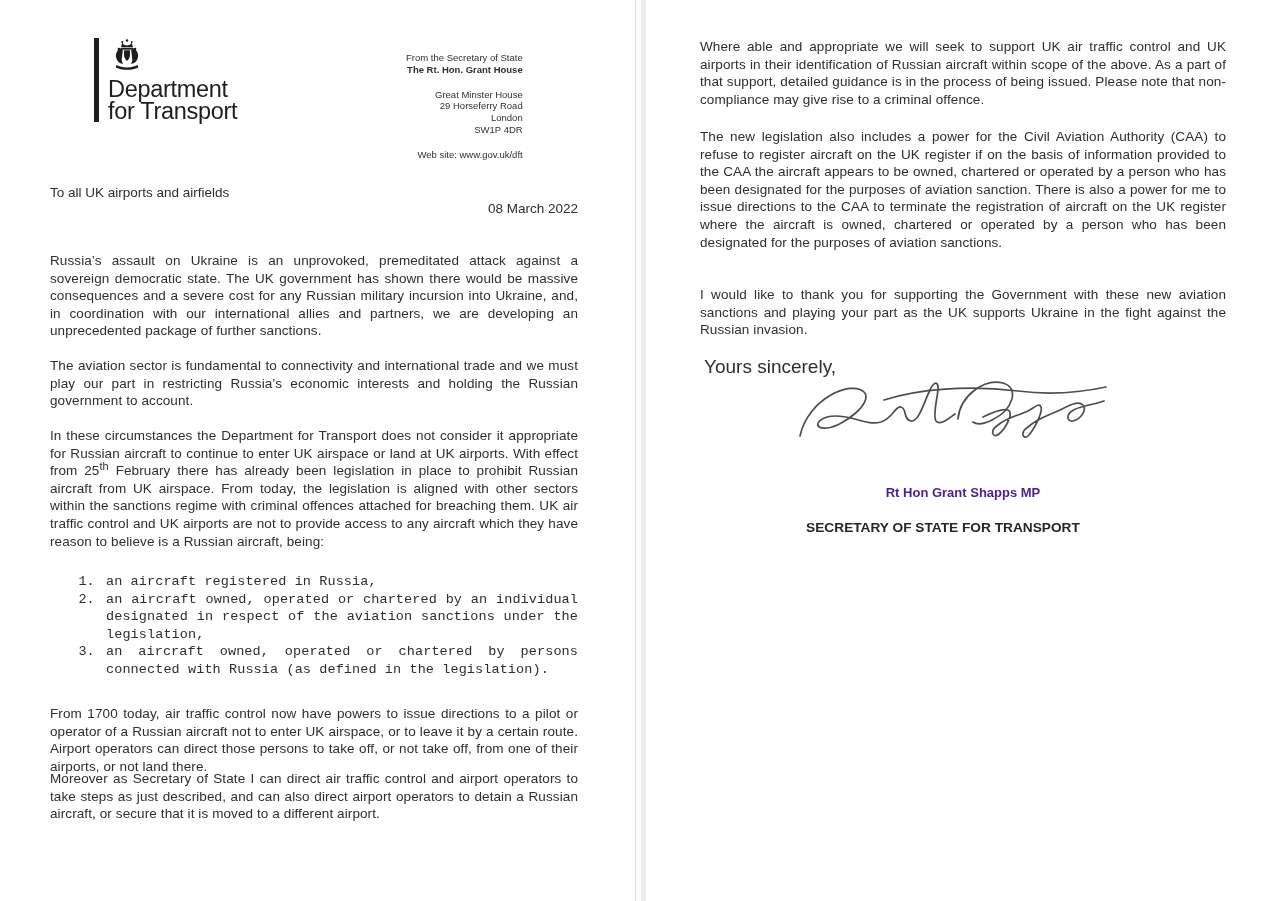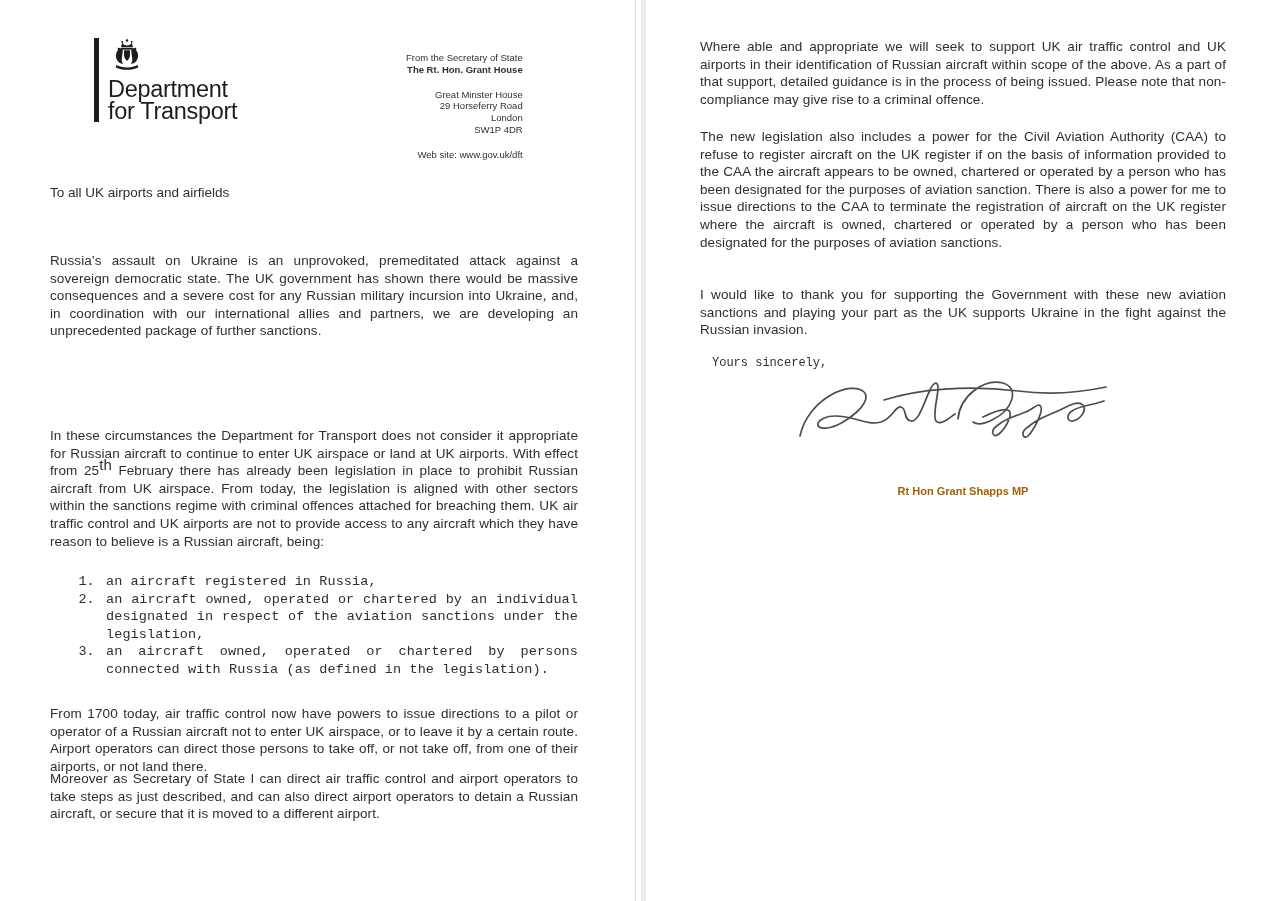--- a/index.html
+++ b/index.html
@@ -31,40 +31,40 @@
 
   .recipient { position:absolute; top:185px; left:0; font-size:13.5px; }
   .date-line { position:absolute; top:201px; left:0; width:100%; text-align:right; font-size:13.5px; }
 
   
   .body-text {
     position:absolute; left:0; width:100%;
     font-size:13.5px; line-height:17.6px;
     text-align:justify; letter-spacing:0.1px;
   }
-  sup.ord { font-size:15px; vertical-align:super; line-height:0; }
+  sup.ord { font-size:11px; vertical-align:super; line-height:0; }
 
   .p1 { top:252px; }
   .p2 { top:357px; }
   .p3 { top:427px; }
   .aircraft-list { position:absolute; top:573px; left:0; width:100%;
     font-size:13.5px; line-height:17.6px; padding-left:53px; letter-spacing:0.1px; }
   .aircraft-list li { text-align:justify; padding-left:3px;font-family:Liberation Mono, monospace; }
   .p4 { top:705px; }
   .p5 { top:770px; }
 
   .p6 { top:38px; }
   .p7 { top:128px; }
   .p8 { top:286px; }
-  .closing { position:absolute; top:356px; left:12px; font-size:12px;font-family:Liberation Mono, monospace; }
+  .closing { position:absolute; top:356px; left:4px; font-size:19px; }
 
   .signature { position:absolute; top:372px; left:86px; }
 
   .sig-name  { position:absolute; top:485px; left:0; width:100%; text-align:center;
-               font-weight:bold; font-size:11px; color:#a16207; }
+               font-weight:bold; font-size:13px; color:#4c1d95; }
   .sig-title { position:absolute; top:520px; left:0; width:100%; text-align:center;
                font-weight:bold; font-size:13.7px; color:#262626; transform:translateX(-20px); }
 </style>
 </head>
 <body>
 
 <div class="divider-a"></div>
 <div class="divider-b"></div>
 
 <div class="page-col col-left">
@@ -98,22 +98,24 @@
     <div class="gap"></div>
     <div>Great Minster House</div>
     <div>29 Horseferry Road</div>
     <div>London</div>
     <div>SW1P 4DR</div>
     <div class="gap"></div>
     <div>Web site: www.gov.uk/dft</div>
   </div>
 
   <div class="recipient">To all UK airports and airfields</div>
+  <div class="date-line">08 March 2022</div>
 
   <p class="body-text p1">Russia’s assault on Ukraine is an unprovoked, premeditated attack against a sovereign democratic state. The UK government has shown there would be massive consequences and a severe cost for any Russian military incursion into Ukraine, and, in coordination with our international allies and partners, we are developing an unprecedented package of further sanctions.</p>
+  <p class="body-text p2">The aviation sector is fundamental to connectivity and international trade and we must play our part in restricting Russia’s economic interests and holding the Russian government to account.</p>
   <p class="body-text p3"><span>In these circumstances the Department for Transport does not consider it appropriate for Russian aircraft to continue to enter UK airspace or land at UK airports. With effect from 25</span><sup class="ord">th</sup><span> February there has already been legislation in place to prohibit Russian aircraft from UK airspace. From today, the legislation is aligned with other sectors within the sanctions regime with criminal offences attached for breaching them. UK air traffic control and UK airports are not to provide access to any aircraft which they have reason to believe is a Russian aircraft, being:</span></p>
 
   <ol class="aircraft-list">
     <li>an aircraft registered in Russia,</li>
     <li>an aircraft owned, operated or chartered by an individual designated in respect of the aviation sanctions under the legislation,</li>
     <li>an aircraft owned, operated or chartered by persons connected with Russia (as defined in the legislation).</li>
   </ol>
 
   <p class="body-text p4">From 1700 today, air traffic control now have powers to issue directions to a pilot or operator of a Russian aircraft not to enter UK airspace, or to leave it by a certain route. Airport operators can direct those persons to take off, or not take off, from one of their airports, or not land there.</p>
   <p class="body-text p5">Moreover as Secretary of State I can direct air traffic control and airport operators to take steps as just described, and can also direct airport operators to detain a Russian aircraft, or secure that it is moved to a different airport.</p>
@@ -130,13 +132,14 @@
   <div class="signature">
     <svg width="340" height="92" viewBox="0 0 340 92" fill="none" xmlns="http://www.w3.org/2000/svg" stroke="#4d4d4d" stroke-width="1.7" stroke-linecap="round">
       <path d="M14 64 C 22 26, 66 8, 78 20 C 88 30, 58 54, 41 56 C 26 58, 30 44, 49 44 C 70 44, 80 54, 95 50 C 107 46, 109 34, 115 35 C 121 36, 117 48, 125 49 C 133 50, 138 30, 144 18 C 147 11, 151 9, 152 14 C 153 21, 146 43, 150 49 C 154 54, 162 47, 169 42"></path>
       <path d="M172 47 C 174 24, 198 6, 217 11 C 234 16, 227 38, 206 48 C 198 52, 191 53, 187 50"></path>
       <path d="M197 45 C 207 40, 216 36, 222 38 C 228 41, 220 56, 213 62 C 207 67, 203 59, 212 53 C 222 45, 234 43, 242 39 C 248 36, 253 30, 255 35 C 257 40, 248 58, 242 64 C 238 68, 233 61, 242 55 C 252 46, 264 43, 274 38 C 282 34, 292 28, 297 33 C 301 38, 295 47, 287 49 C 281 50, 280 43, 286 39 C 293 34, 307 33, 318 29"></path>
       <path d="M98 28 C 132 17, 182 13, 232 19 C 262 23, 292 21, 320 15"></path>
     </svg>
   </div>
 
   <div class="sig-name">Rt Hon Grant Shapps MP</div>
+  <div class="sig-title">SECRETARY OF STATE FOR TRANSPORT</div>
 </div>
 
 </body></html>

